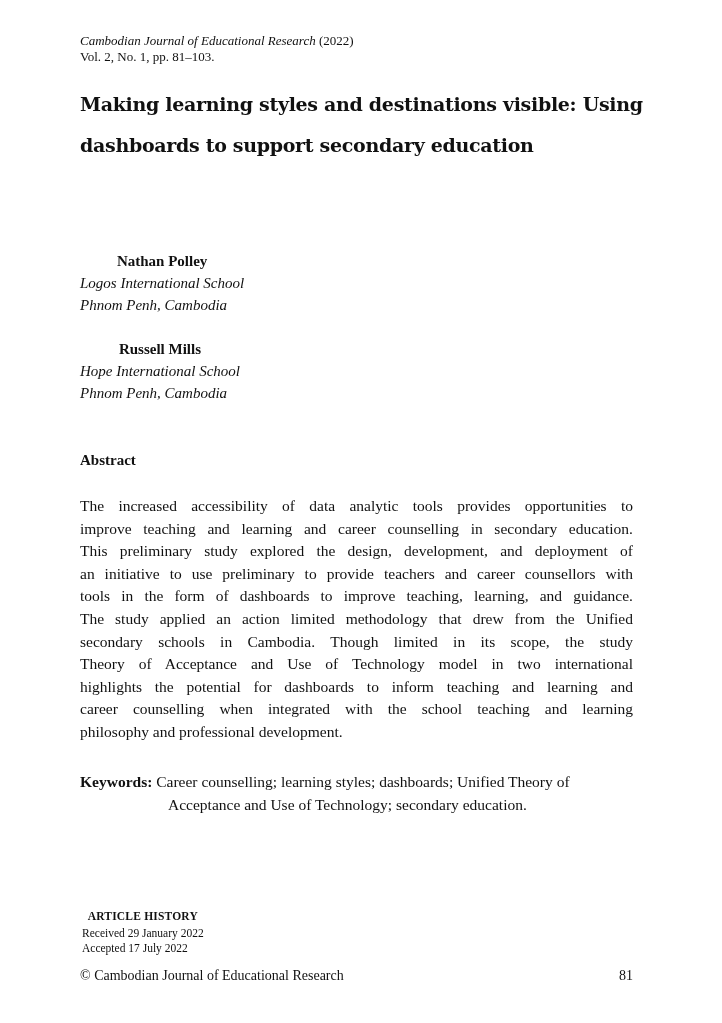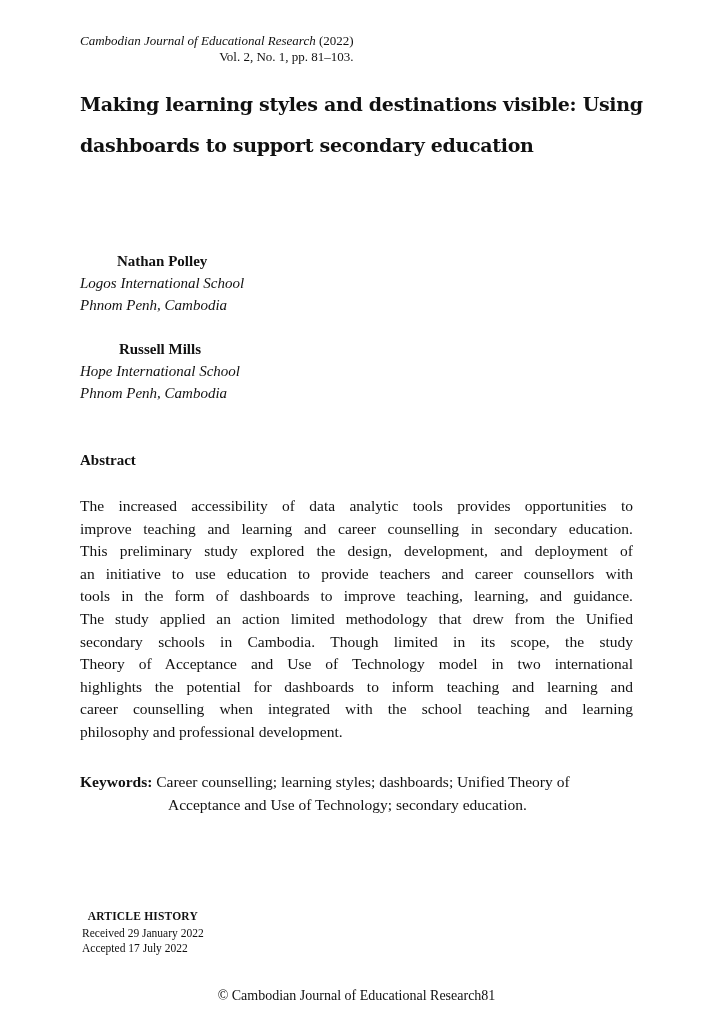--- a/index.html
+++ b/index.html
@@ -1,33 +1,33 @@
 <!DOCTYPE html>
 <html><head>
 <meta charset="utf-8">
 <style>
   html, body { margin: 0; padding: 0; background: #ffffff; }
   body { width: 722px; height: 1023px; position: relative; overflow: hidden; color: #111; font-family: "DejaVu Serif", "Liberation Serif", serif; }
   .abs { position: absolute; }
-  .journal { left: 80px; top: 33px; font-family: "Liberation Serif", serif; font-size: 13px; line-height: 16px; text-align: right; }
+  .journal { left: 80px; top: 33px; font-family: "Liberation Serif", serif; font-size: 13px; line-height: 16px; }
   .journal .jname { font-style: italic; }
   .title { left: 80px; top: 84px; width: 580px; font-family: "DejaVu Serif", serif; font-weight: bold; font-size: 19px; line-height: 41px; letter-spacing: -0.3px; color: #111; }
   .author { left: 80px; font-family: "Liberation Serif", serif; font-size: 15px; line-height: 22px; }
   .author .name { font-weight: bold; display: block; text-align: center; }
   .author .aff { font-style: italic; display: block; }
   .abs-head { left: 80px; top: 452px; font-family: "Liberation Serif", serif; font-weight: bold; font-size: 15px; text-align: right; }
   .abs-body { left: 80px; top: 495px; width: 553px; font-family: "Liberation Serif", serif; font-size: 15.5px; }
   .abs-body .ln { display: block; height: 22.6px; line-height: 22.6px; text-align: justify; text-align-last: justify; white-space: nowrap; }
   .abs-body .ln.last { text-align-last: left; }
   .kw { left: 80px; top: 770px; width: 553px; font-family: "Liberation Serif", serif; font-size: 15.5px; line-height: 23px; }
   .kw .kw-label { font-weight: bold; }
   .kw .kw-line2 { display: block; padding-left: 88px; }
   .hist { left: 82px; top: 909px; font-family: "Liberation Serif", serif; font-size: 11.5px; line-height: 15px; }
   .hist .hist-head { font-weight: bold; display: block; margin-bottom: 2px; letter-spacing: 0.2px; text-align: center; }
-  .footer { left: 80px; top: 968px; width: 553px; font-family: "Liberation Serif", serif; font-size: 14px; display: flex; justify-content: center; margin-top: 20px; }
+  .footer { left: 80px; top: 968px; width: 553px; font-family: "Liberation Serif", serif; font-size: 14px; display: flex; justify-content: space-between; }
 </style>
 </head>
 <body>
 
 <div class="abs journal">
   <div>
     <span class="jname">Cambodian Journal of Educational Research</span>
     <span>(2022)</span>
   </div>
   <div>Vol. 2, No. 1, pp. 81–103.</div>
@@ -46,21 +46,21 @@
   <span class="aff">Hope International School</span>
   <span class="aff">Phnom Penh, Cambodia</span>
 </div>
 
 <div class="abs abs-head">Abstract</div>
 
 <div class="abs abs-body">
   <span class="ln">The increased accessibility of data analytic tools provides opportunities to</span>
   <span class="ln">improve teaching and learning and career counselling in secondary education.</span>
   <span class="ln">This preliminary study explored the design, development, and deployment of</span>
-  <span class="ln">an initiative to use education to provide teachers and career counsellors with</span>
+  <span class="ln">an initiative to use preliminary to provide teachers and career counsellors with</span>
   <span class="ln">tools in the form of dashboards to improve teaching, learning, and guidance.</span>
   <span class="ln">The study applied an action limited methodology that drew from the Unified</span>
   <span class="ln">secondary schools in Cambodia. Though limited in its scope, the study</span>
   <span class="ln">Theory of Acceptance and Use of Technology model in two international</span>
   <span class="ln">highlights the potential for dashboards to inform teaching and learning and</span>
   <span class="ln">career counselling when integrated with the school teaching and learning</span>
   <span class="ln last">philosophy and professional development.</span>
 </div>
 
 <div class="abs kw">

